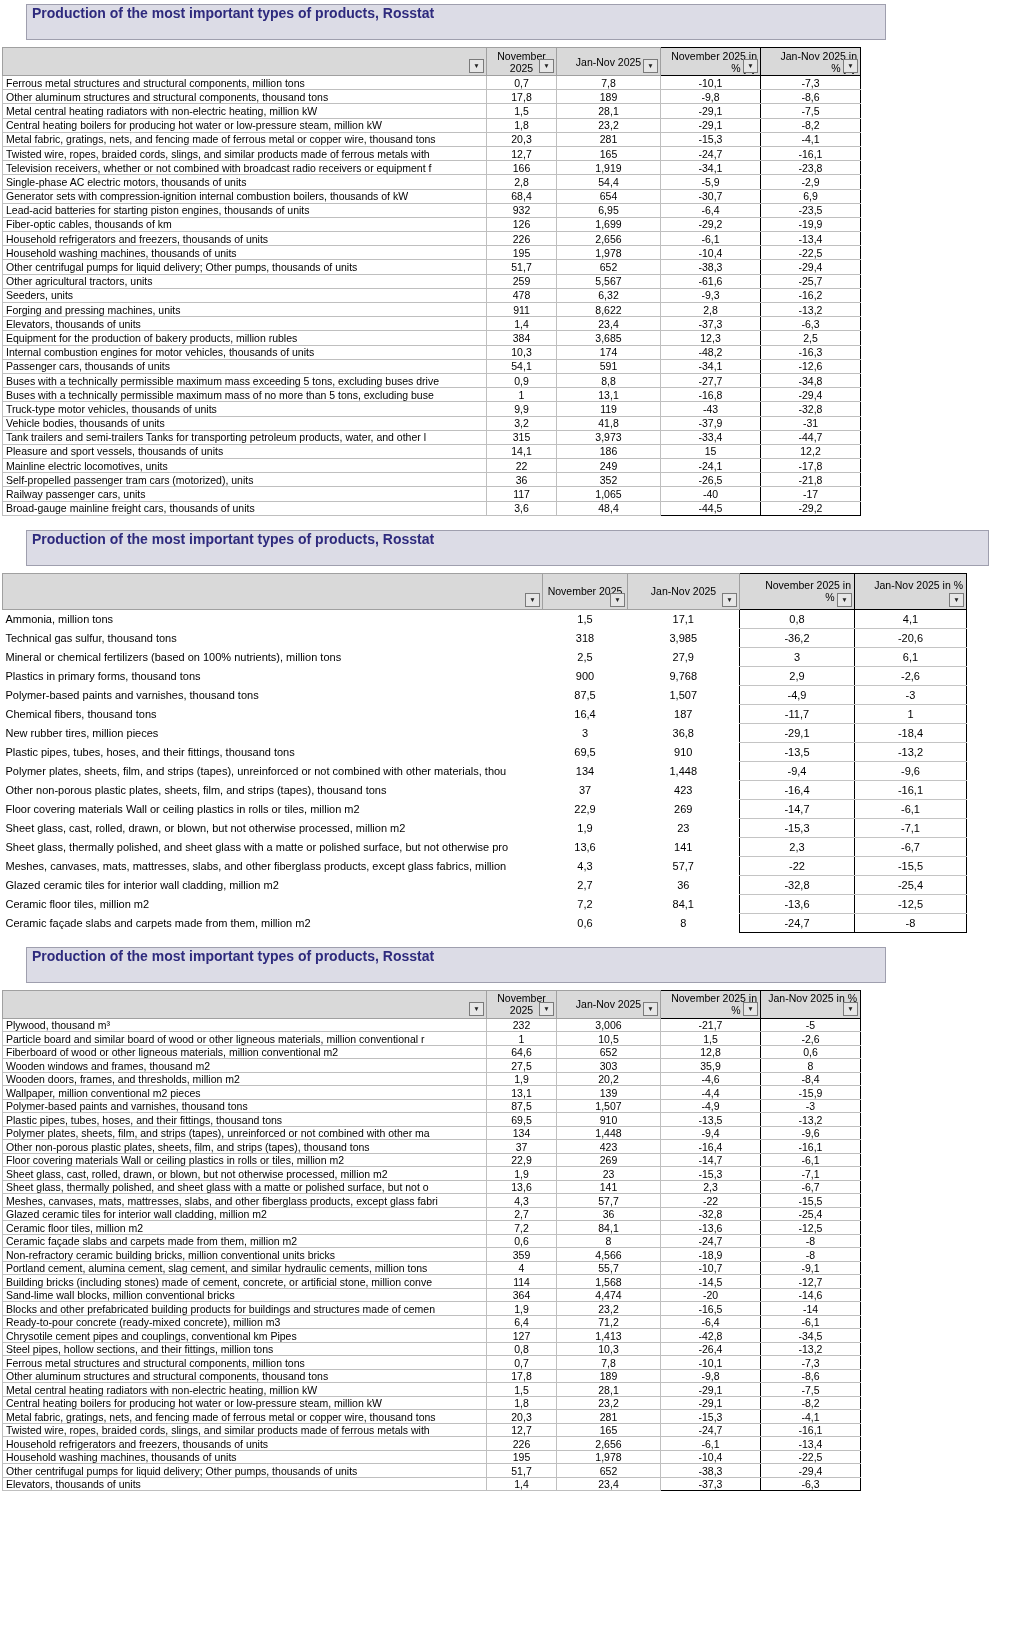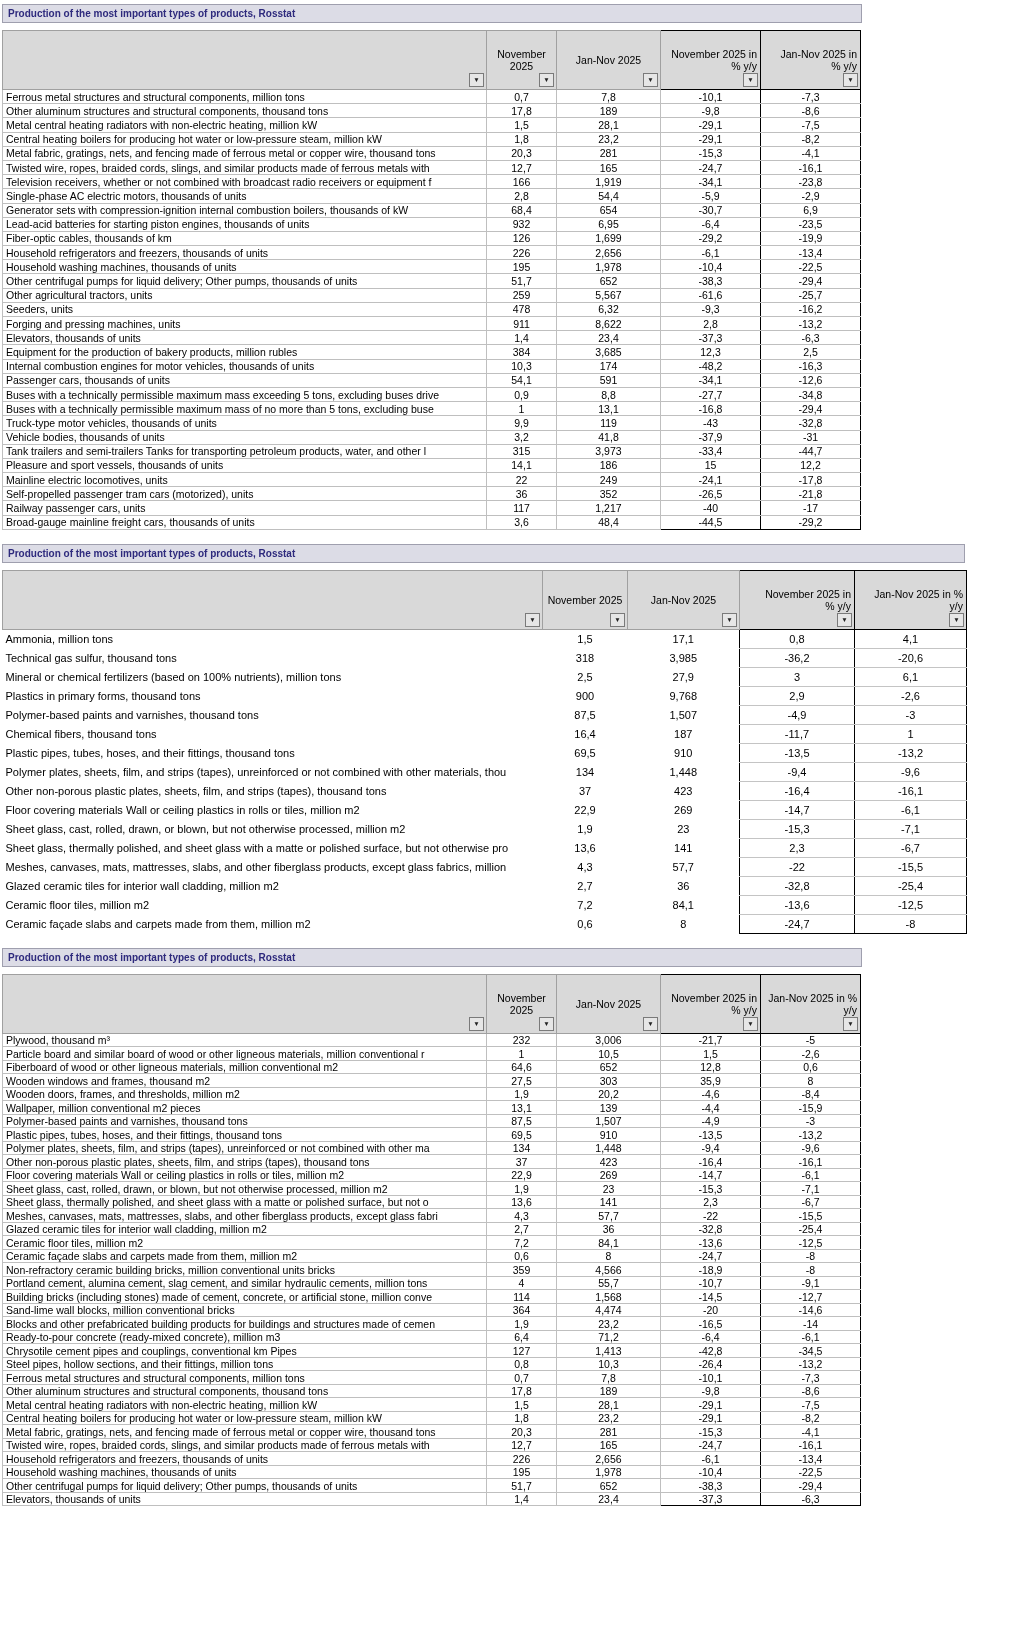--- a/index.html
+++ b/index.html
@@ -4,40 +4,40 @@
 <style>
   * { box-sizing: border-box; }
   html, body { margin: 0; padding: 0; }
   body {
     width: 1024px; height: 1646px; background: #ffffff;
     font-family: "Liberation Sans", sans-serif;
     color: var(--text, #000);
   }
   .section { margin-left: 2px; }
   .title-bar {
-    height: 19px; line-height: 17px;
+    height: 36px; line-height: 17px;
     background: var(--title_bar_bg, #dcdce6);
     border: 1px solid var(--title_bar_border, #9f9fae);
-    font-weight: bold; font-size: 10px;
+    font-weight: bold; font-size: 14px;
     color: var(--title, #2e2a7d);
-    padding-left: 5px; overflow: hidden; white-space: nowrap;
+    padding-left: 5px; overflow: hidden; white-space: nowrap; margin-left: 24px;
   }
   .s1 .title-bar { width: 860px; margin-top: 4px;  margin-bottom: 7px; }
   .s2 .title-bar { width: 963px; margin-top: 14px; margin-bottom: 7px; }
   .s3 .title-bar { width: 860px; margin-top: 14px; margin-bottom: 7px; }
 
   table { border-collapse: collapse; table-layout: fixed; }
   .s1 table, .s3 table { width: 858px; }
   .s2 table { width: 964px; }
 
   th {
     background: var(--header_bg, #d9d9d9);
     border: 1px solid #a0a0a0;
     font-weight: normal; font-size: 10.5px; text-align: center;
-    vertical-align: middle; position: relative; padding: 17px 3px;
+    vertical-align: middle; position: relative; padding: 1px 3px;
   }
   .s1 th, .s3 th { height: 28px; }
   .s2 th { height: 36px; }
   .hlabel { white-space: pre-line; display: inline-block; line-height: 12px; }
 
   td { padding: 0 3px; overflow: hidden; white-space: nowrap; font-size: 10.5px; }
   td.name { text-align: left; }
   td.num  { text-align: center; }
 
   .s1 td, .s3 td { border: 1px solid var(--grid_line, #bfbfbf); }
@@ -321,21 +321,21 @@
         <tr>
           <td class="name">Self-propelled passenger tram cars (motorized), units</td>
           <td class="num">36</td>
           <td class="num">352</td>
           <td class="num pct p1">-26,5</td>
           <td class="num pct p2">-21,8</td>
         </tr>
         <tr>
           <td class="name">Railway passenger cars, units</td>
           <td class="num">117</td>
-          <td class="num">1,217</td>
+          <td class="num">1,065</td>
           <td class="num pct p1">-40</td>
           <td class="num pct p2">-17</td>
         </tr>
         <tr>
           <td class="name">Broad-gauge mainline freight cars, thousands of units</td>
           <td class="num">3,6</td>
           <td class="num">48,4</td>
           <td class="num pct p1">-44,5</td>
           <td class="num pct p2">-29,2</td>
         </tr>
@@ -427,20 +427,27 @@
           <td class="num pct p2">-3</td>
         </tr>
         <tr>
           <td class="name">Chemical fibers, thousand tons</td>
           <td class="num">16,4</td>
           <td class="num">187</td>
           <td class="num pct p1">-11,7</td>
           <td class="num pct p2">1</td>
         </tr>
         <tr>
+          <td class="name">New rubber tires, million pieces</td>
+          <td class="num">3</td>
+          <td class="num">36,8</td>
+          <td class="num pct p1">-29,1</td>
+          <td class="num pct p2">-18,4</td>
+        </tr>
+        <tr>
           <td class="name">Plastic pipes, tubes, hoses, and their fittings, thousand tons</td>
           <td class="num">69,5</td>
           <td class="num">910</td>
           <td class="num pct p1">-13,5</td>
           <td class="num pct p2">-13,2</td>
         </tr>
         <tr>
           <td class="name">Polymer plates, sheets, film, and strips (tapes), unreinforced or not combined with other materials, thou</td>
           <td class="num">134</td>
           <td class="num">1,448</td>

